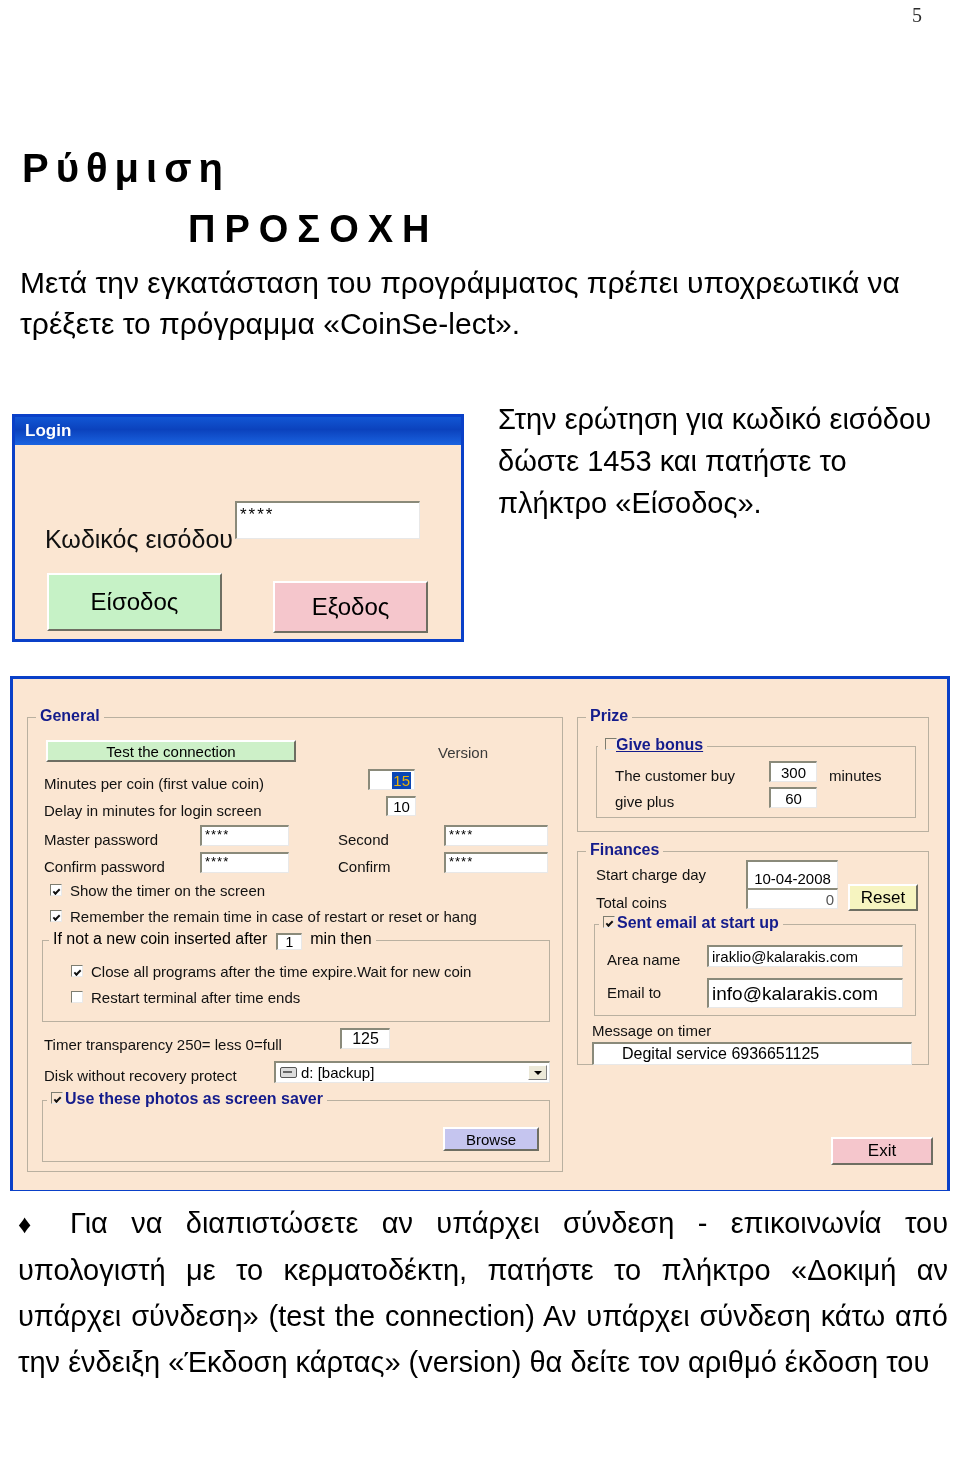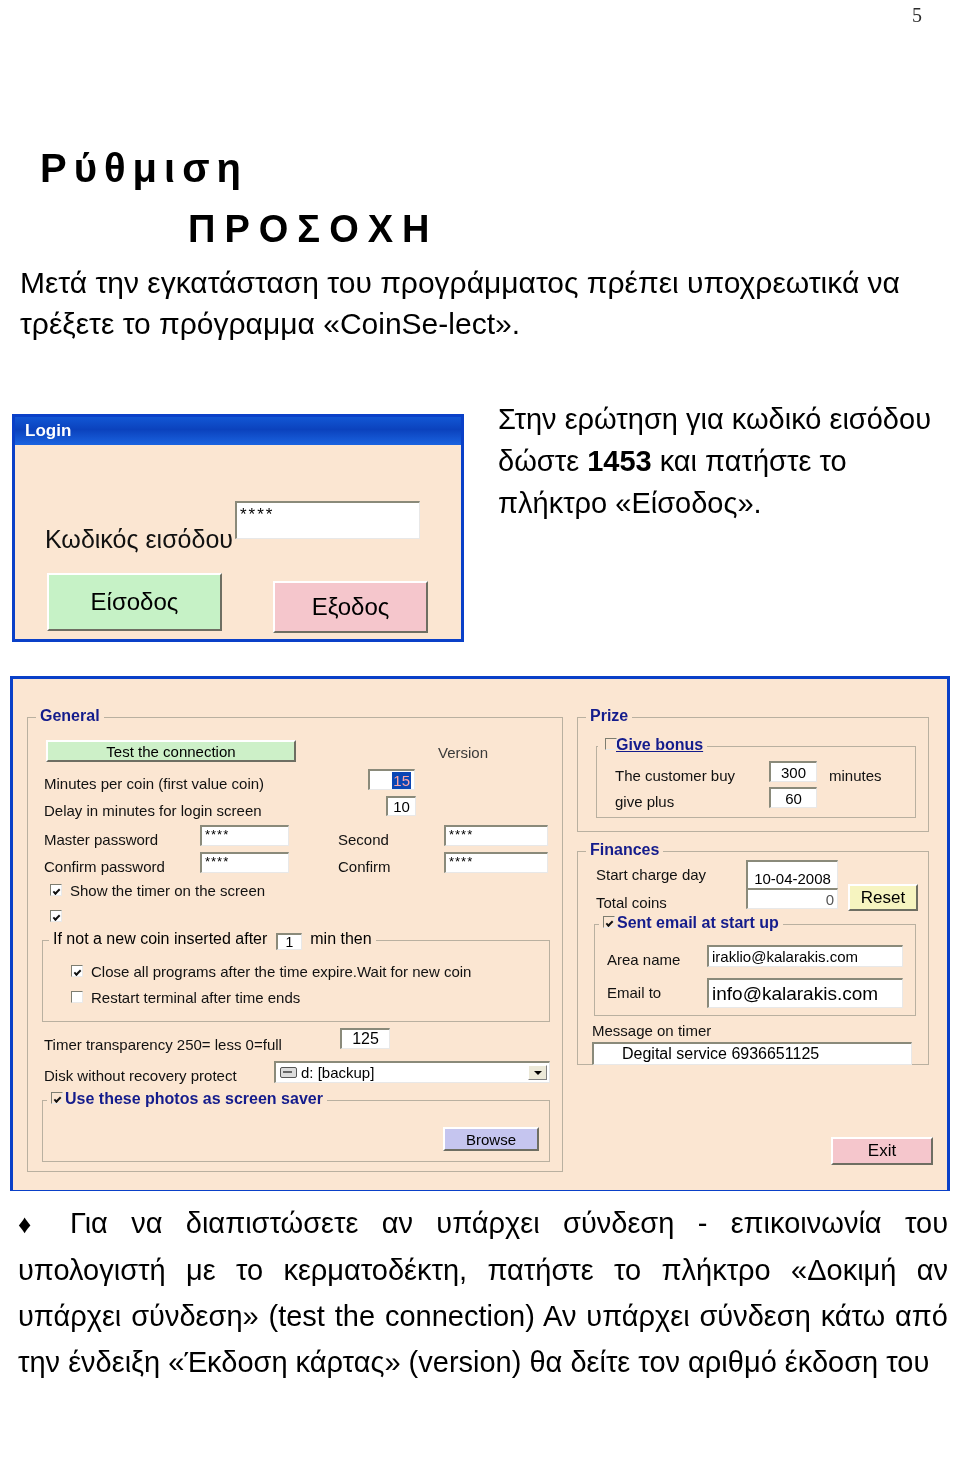--- a/index.html
+++ b/index.html
@@ -15,36 +15,35 @@
   .page-num{
     position:absolute;top:4px;right:38px;
     font-family:"Liberation Serif",serif;
     font-size:20px;color:#2b2b2b;
   }
   
   .doc-head{
     position:absolute;left:22px;top:148px;
     font-size:40px;font-weight:bold;letter-spacing:7px;
     line-height:1;
-    margin-left:18px;
   }
   .doc-head2{
     position:absolute;left:188px;top:210px;
     font-size:38px;font-weight:bold;letter-spacing:9px;
     line-height:1;
   }
   .doc-para{
     position:absolute;left:20px;top:262px;width:890px;
     font-size:30px;line-height:41px;
   }
   .side-para{
     position:absolute;left:498px;top:398px;width:440px;
     font-size:29px;line-height:42px;
   }
-  .side-para b{font-weight:bold;margin-top:46px;}
+  .side-para b{font-weight:normal;margin-top:46px;}
   .bottom-para{
     position:absolute;left:18px;top:1200px;width:930px;
     font-size:29px;line-height:46px;
     text-align:justify;
   }
   .bullet{font-size:26px;}
 
   
   .winwrap{position:absolute;}
   .win-frame{
@@ -166,40 +165,41 @@
 
       <div class="group" style="left:14px;top:18px;width:536px;height:455px;">
         <span class="group-label">General</span>
 
         <div class="btn" style="position:absolute;left:18px;top:22px;width:250px;height:22px;background:#cdf0c8;font-size:15px;">Test the connection</div>
 
         <div class="lbl" style="left:410px;top:26px;color:#3a3a3a;">Version</div>
 
         <div class="lbl" style="left:16px;top:57px;">Minutes per coin (first value coin)</div>
         <div class="tfield" style="position:absolute;left:340px;top:51px;width:47px;height:21px;justify-content:flex-end;font-size:15px;">
-          <span style="background:#0a46b4;color:#fca5a5;padding:0 1px;">15</span>
+          <span style="background:#0a46b4;color:#eab308;padding:0 1px;">15</span>
         </div>
 
         <div class="lbl" style="left:16px;top:84px;">Delay in minutes for login screen</div>
         <div class="tfield" style="position:absolute;left:358px;top:78px;width:30px;height:20px;justify-content:center;font-size:15px;">10</div>
 
         <div class="lbl" style="left:16px;top:113px;">Master password</div>
         <div class="tfield" style="position:absolute;left:172px;top:107px;width:89px;height:21px;font-size:13px;letter-spacing:1px;align-items:flex-start;">****</div>
         <div class="lbl" style="left:310px;top:113px;">Second</div>
         <div class="tfield" style="position:absolute;left:416px;top:107px;width:104px;height:21px;font-size:13px;letter-spacing:1px;align-items:flex-start;">****</div>
 
         <div class="lbl" style="left:16px;top:140px;">Confirm password</div>
         <div class="tfield" style="position:absolute;left:172px;top:134px;width:89px;height:21px;font-size:13px;letter-spacing:1px;align-items:flex-start;">****</div>
         <div class="lbl" style="left:310px;top:140px;">Confirm</div>
         <div class="tfield" style="position:absolute;left:416px;top:134px;width:104px;height:21px;font-size:13px;letter-spacing:1px;align-items:flex-start;">****</div>
 
         <div class="cb on" style="left:22px;top:166px;"></div>
         <div class="lbl" style="left:42px;top:164px;">Show the timer on the screen</div>
 
         <div class="cb on" style="left:22px;top:192px;"></div>
+        <div class="lbl" style="left:42px;top:190px;">Remember the remain time in case of restart or reset or hang</div>
 
         <div class="group" style="left:14px;top:222px;width:508px;height:82px;">
           <span class="group-label plain" style="left:6px;">
             <span>If not a new coin inserted after</span>
             <span class="tfield" style="display:inline-flex;width:26px;height:17px;vertical-align:-3px;justify-content:center;font-size:14px;margin:0 4px;">1</span>
             <span>min then</span>
           </span>
 
           <div class="cb on" style="left:28px;top:24px;"></div>
           <div class="lbl" style="left:48px;top:22px;">Close all programs after the time expire.Wait for new coin</div>

